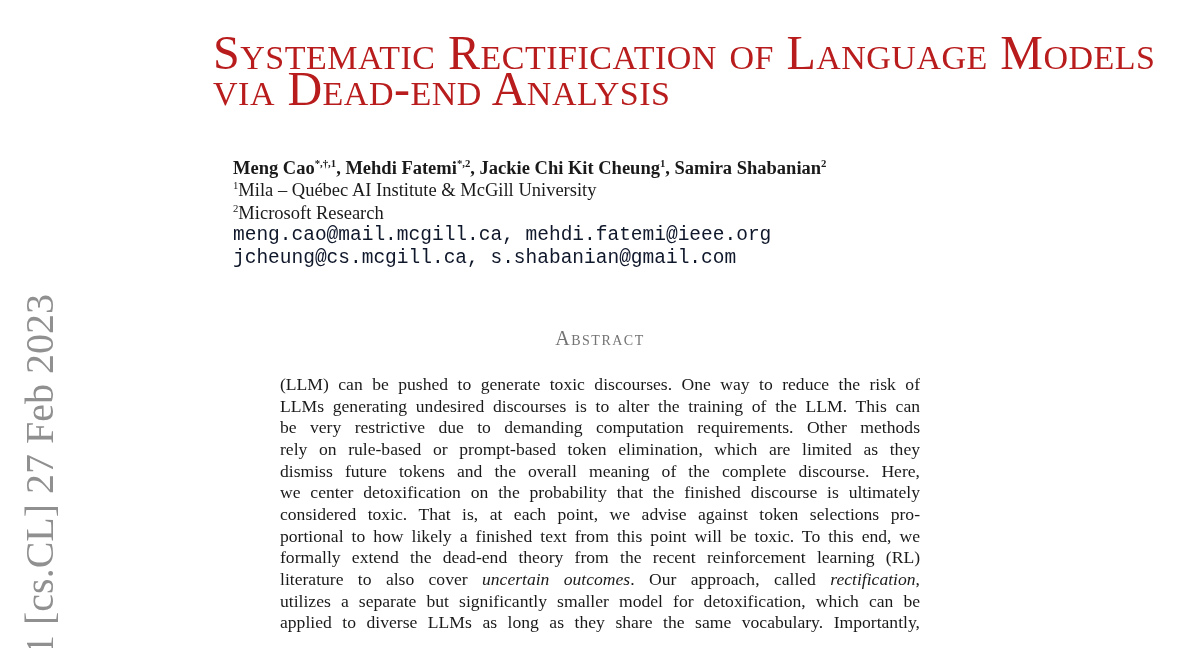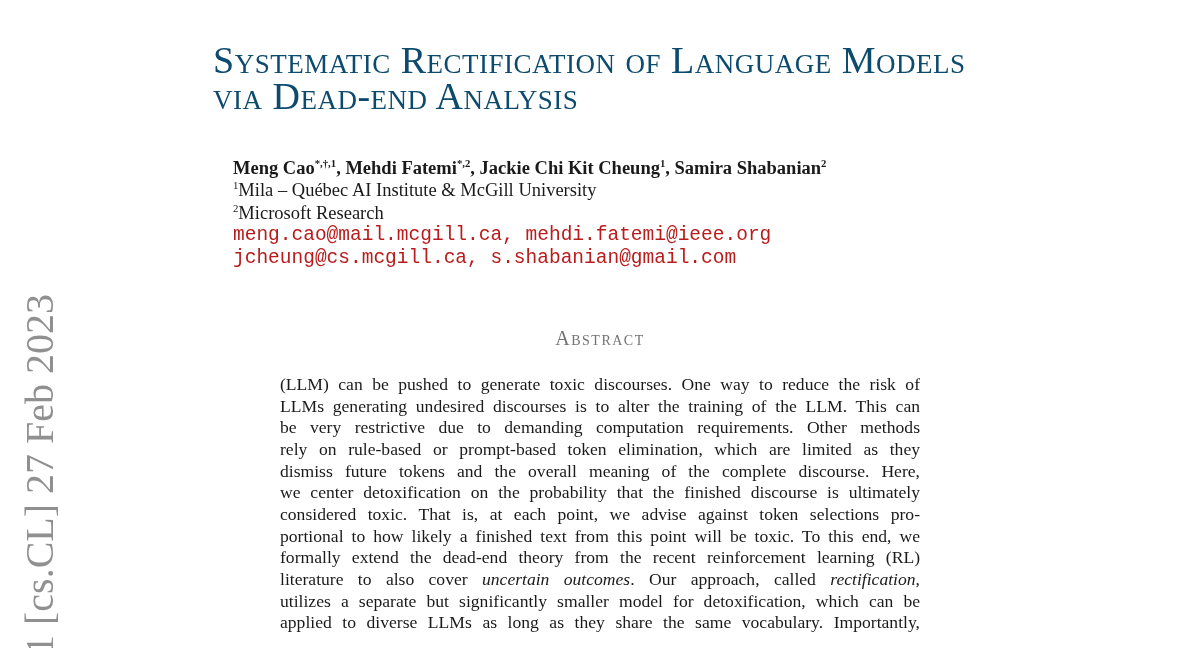--- a/index.html
+++ b/index.html
@@ -24,28 +24,28 @@
     font-size: 40px;
     line-height: 40px;
     color: #909090;
     white-space: pre;
   }
 
   
   .title {
     position: absolute;
     left: 213px;
-    top: 42px;
+    top: 35px;
     margin: 0;
     font-weight: normal;
     font-variant: small-caps;
-    font-size: 38px;
+    font-size: 48px;
     line-height: 36px;
     letter-spacing: 0.5px;
-    color: #0c4a6e;
+    color: #b91c1c;
   }
   .title-line { display: block; white-space: nowrap; }
 
   
   .authors-block {
     position: absolute;
     left: 222px;
     top: 157px;
     width: 720px;
   }
@@ -53,21 +53,21 @@
     height: 22.4px;
     line-height: 22.4px;
     white-space: nowrap;
     margin-left: 11px;
   }
   .authors-line { font-weight: bold; font-size: 18.5px; }
   .affil-row { font-size: 18.5px; }
   .email-row {
     font-family: "Liberation Mono", monospace;
     font-size: 19.5px;
-    color: #b91c1c;
+    color: #0f172a;
   }
   sup {
     font-size: 0.58em;
     line-height: 0;
     vertical-align: super;
   }
 
   
   .abstract-heading {
     position: absolute;

